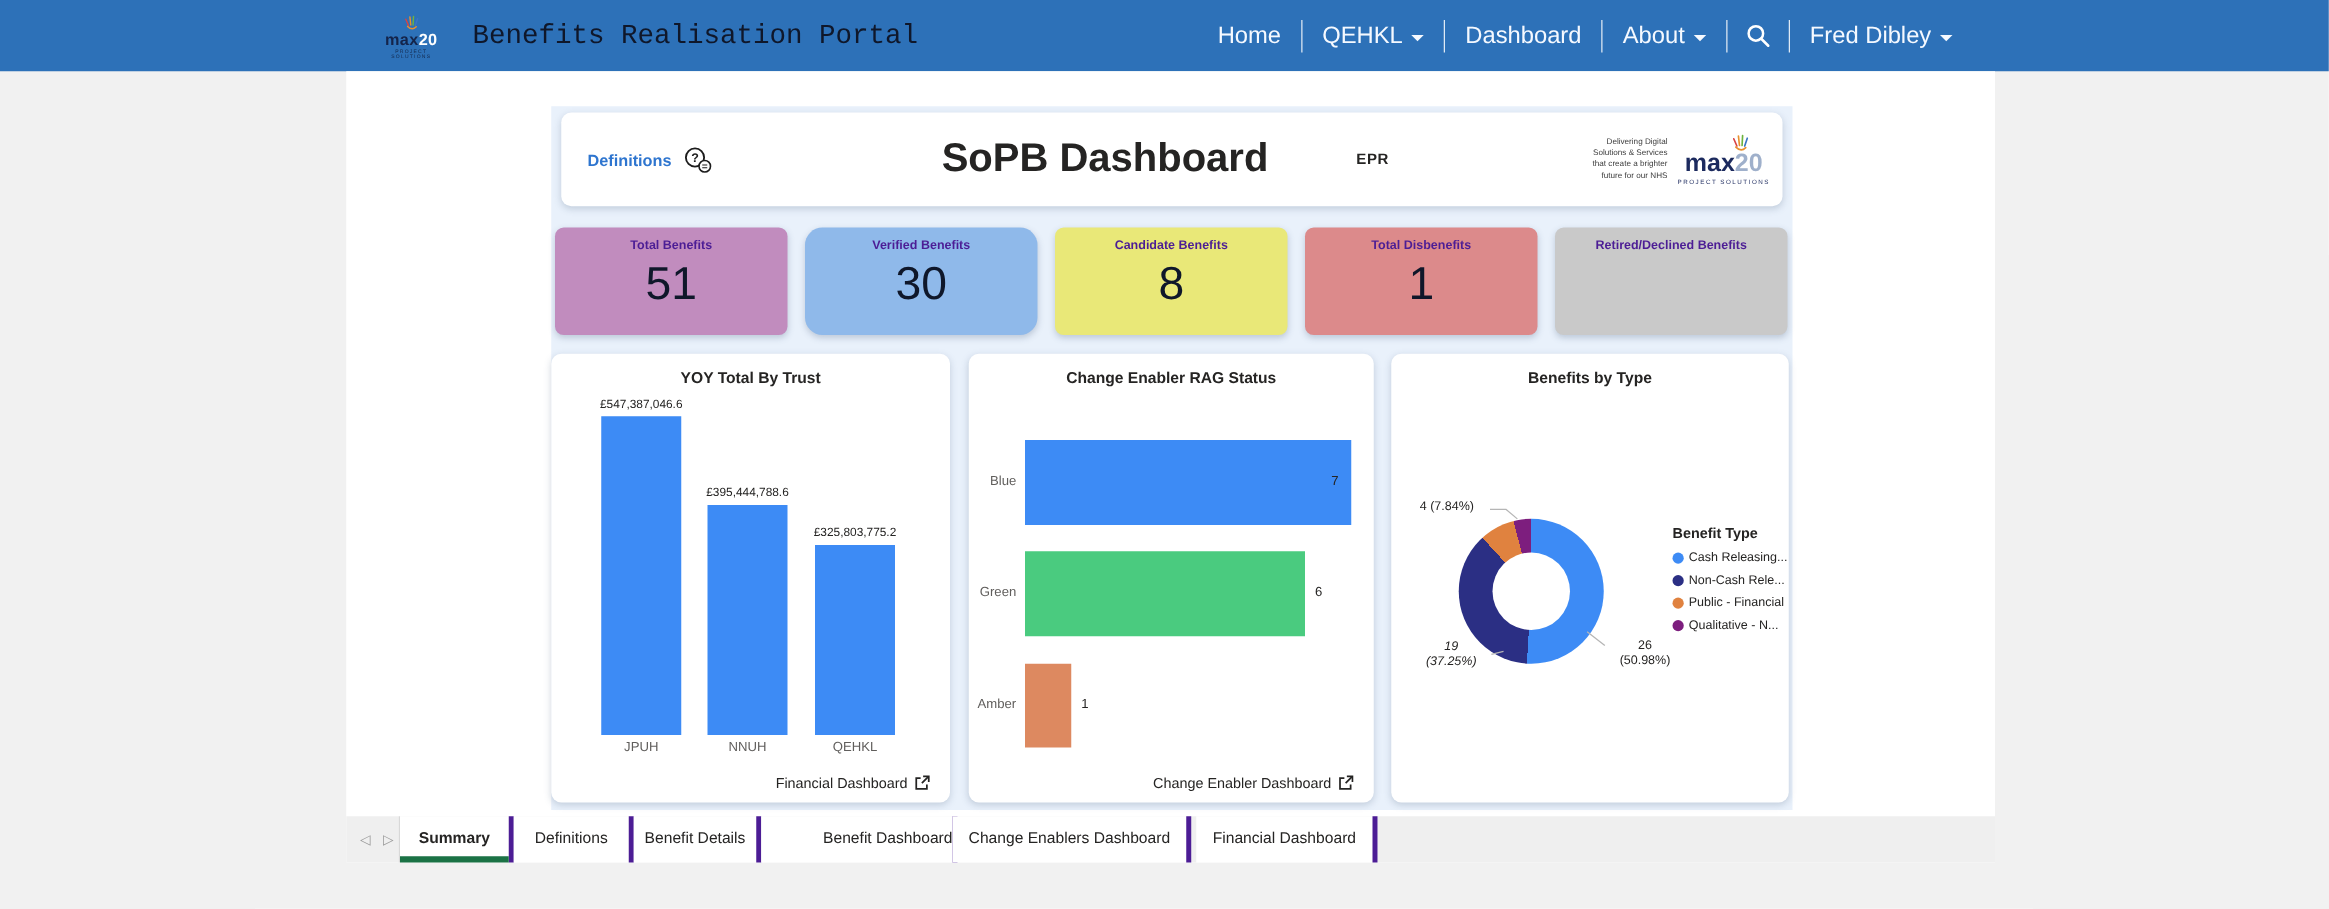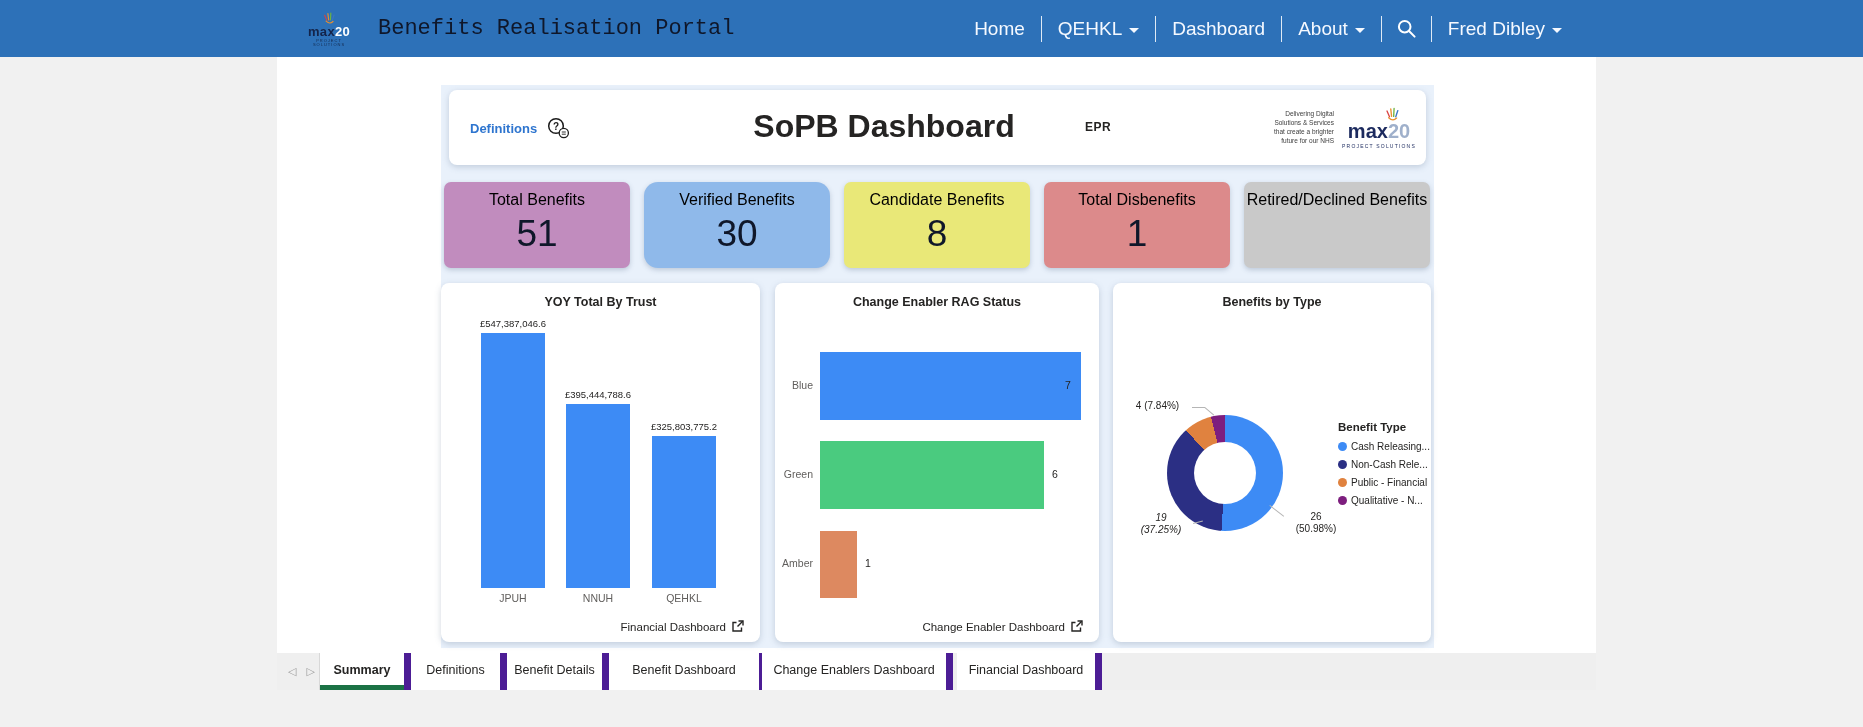--- a/index.html
+++ b/index.html
@@ -42,21 +42,21 @@
   .wmark { position:relative; text-align:center; padding-top:15px; width:78px; }
   .wmark .hand { position:absolute; top:0; left:40px; }
   .wmark .wm { font-size:20px; font-weight:bold; line-height:1; }
   .wmark .wm .mx { color:#1C2A5E; }
   .wmark .wm .n20 { color:#9FB0CB; }
   .wmark .sub { font-size:5px; letter-spacing:1.2px; color:#1C2A5E; margin-top:2px; }
 
   
   .kpi { position:absolute; top:182px; width:186px; height:86px; border-radius:7px;
          box-shadow:0 2px 5px rgba(90,110,140,.3); text-align:center; }
-  .kpi-label { padding-top:9px; font-size:16px; font-weight:normal; color:#000000; }
+  .kpi-label { padding-top:9px; font-size:10px; font-weight:bold; color:#4c1d95; }
   .kpi-value { font-size:37px; color:#0f172a; margin-top:4px; }
 
   
   .chartA { left:441px; top:283px; width:319px; height:359px; }
   .chartB { left:775px; top:283px; width:324px; height:359px; }
   .chartC { left:1113px; top:283px; width:318px; height:359px; }
   .ctitle { position:absolute; left:0; right:0; top:12px; text-align:center; font-size:12.5px; font-weight:bold; color:#252423; }
   .cfooter { position:absolute; right:16px; bottom:9px; display:flex; align-items:center; cursor:pointer; }
   .cfooter span { font-size:11.5px; color:#252423; margin-right:5px; }
 
@@ -78,21 +78,21 @@
   .legend { position:absolute; left:225px; top:138px; }
   .legend-title { font-size:11.5px; font-weight:bold; color:#252423; margin-bottom:8px; }
   .legend-item { display:flex; align-items:center; margin-bottom:7px; cursor:pointer; }
   .legend-dot { width:9px; height:9px; border-radius:50%; margin-right:4px; flex:none; }
   .legend-item span { font-size:10px; color:#252423; white-space:nowrap; }
 
   
   .tabstrip { position:absolute; left:277px; top:653px; width:1319px; height:37px; background:#efefef; }
   .tab-arrows { position:absolute; left:6px; top:0; height:37px; display:flex; align-items:center; }
   .tab-arrow { font-size:11px; color:#9a9a9a; padding:0 5px; cursor:pointer; }
-  .tab { position:absolute; top:0; height:37px; background:#fff; border-right:7px solid #4c1d95;
+  .tab { position:absolute; top:0; height:37px; background:#fff; border-right:4px solid #4c1d95;
          text-align:center; line-height:34px; font-size:12.5px; color:#252423; cursor:pointer; }
   .tab.first { border-left:1px solid #d8d8d8; }
   .tab.active { font-weight:bold; }
   .tab.active .underline { position:absolute; left:0; right:0; bottom:0; height:5px; background:#1B7245; }
 </style>
 </head>
 <body>
 
 <div class="navbar">
   <div class="nav-logo">
@@ -280,16 +280,16 @@
 <div class="tabstrip">
   <div class="tab-arrows">
     <span class="tab-arrow">◁</span>
     <span class="tab-arrow">▷</span>
   </div>
   <div class="tab first active" style="left:42px; width:92px;">
     <span>Summary</span><span class="underline"></span>
   </div>
   <div class="tab" style="left:134px; width:96px;"><span>Definitions</span></div>
   <div class="tab" style="left:230px; width:102px;"><span>Benefit Details</span></div>
-  <div class="tab" style="left:332px; width:157px;"><span>Benefit Dashboard</span></div>
+  <div class="tab" style="left:332px; width:157px;text-align:right;"><span>Benefit Dashboard</span></div>
   <div class="tab" style="left:485px; width:191px;"><span>Change Enablers Dashboard</span></div>
   <div class="tab" style="left:680px; width:145px;"><span>Financial Dashboard</span></div>
 </div>
 
 </body></html>

